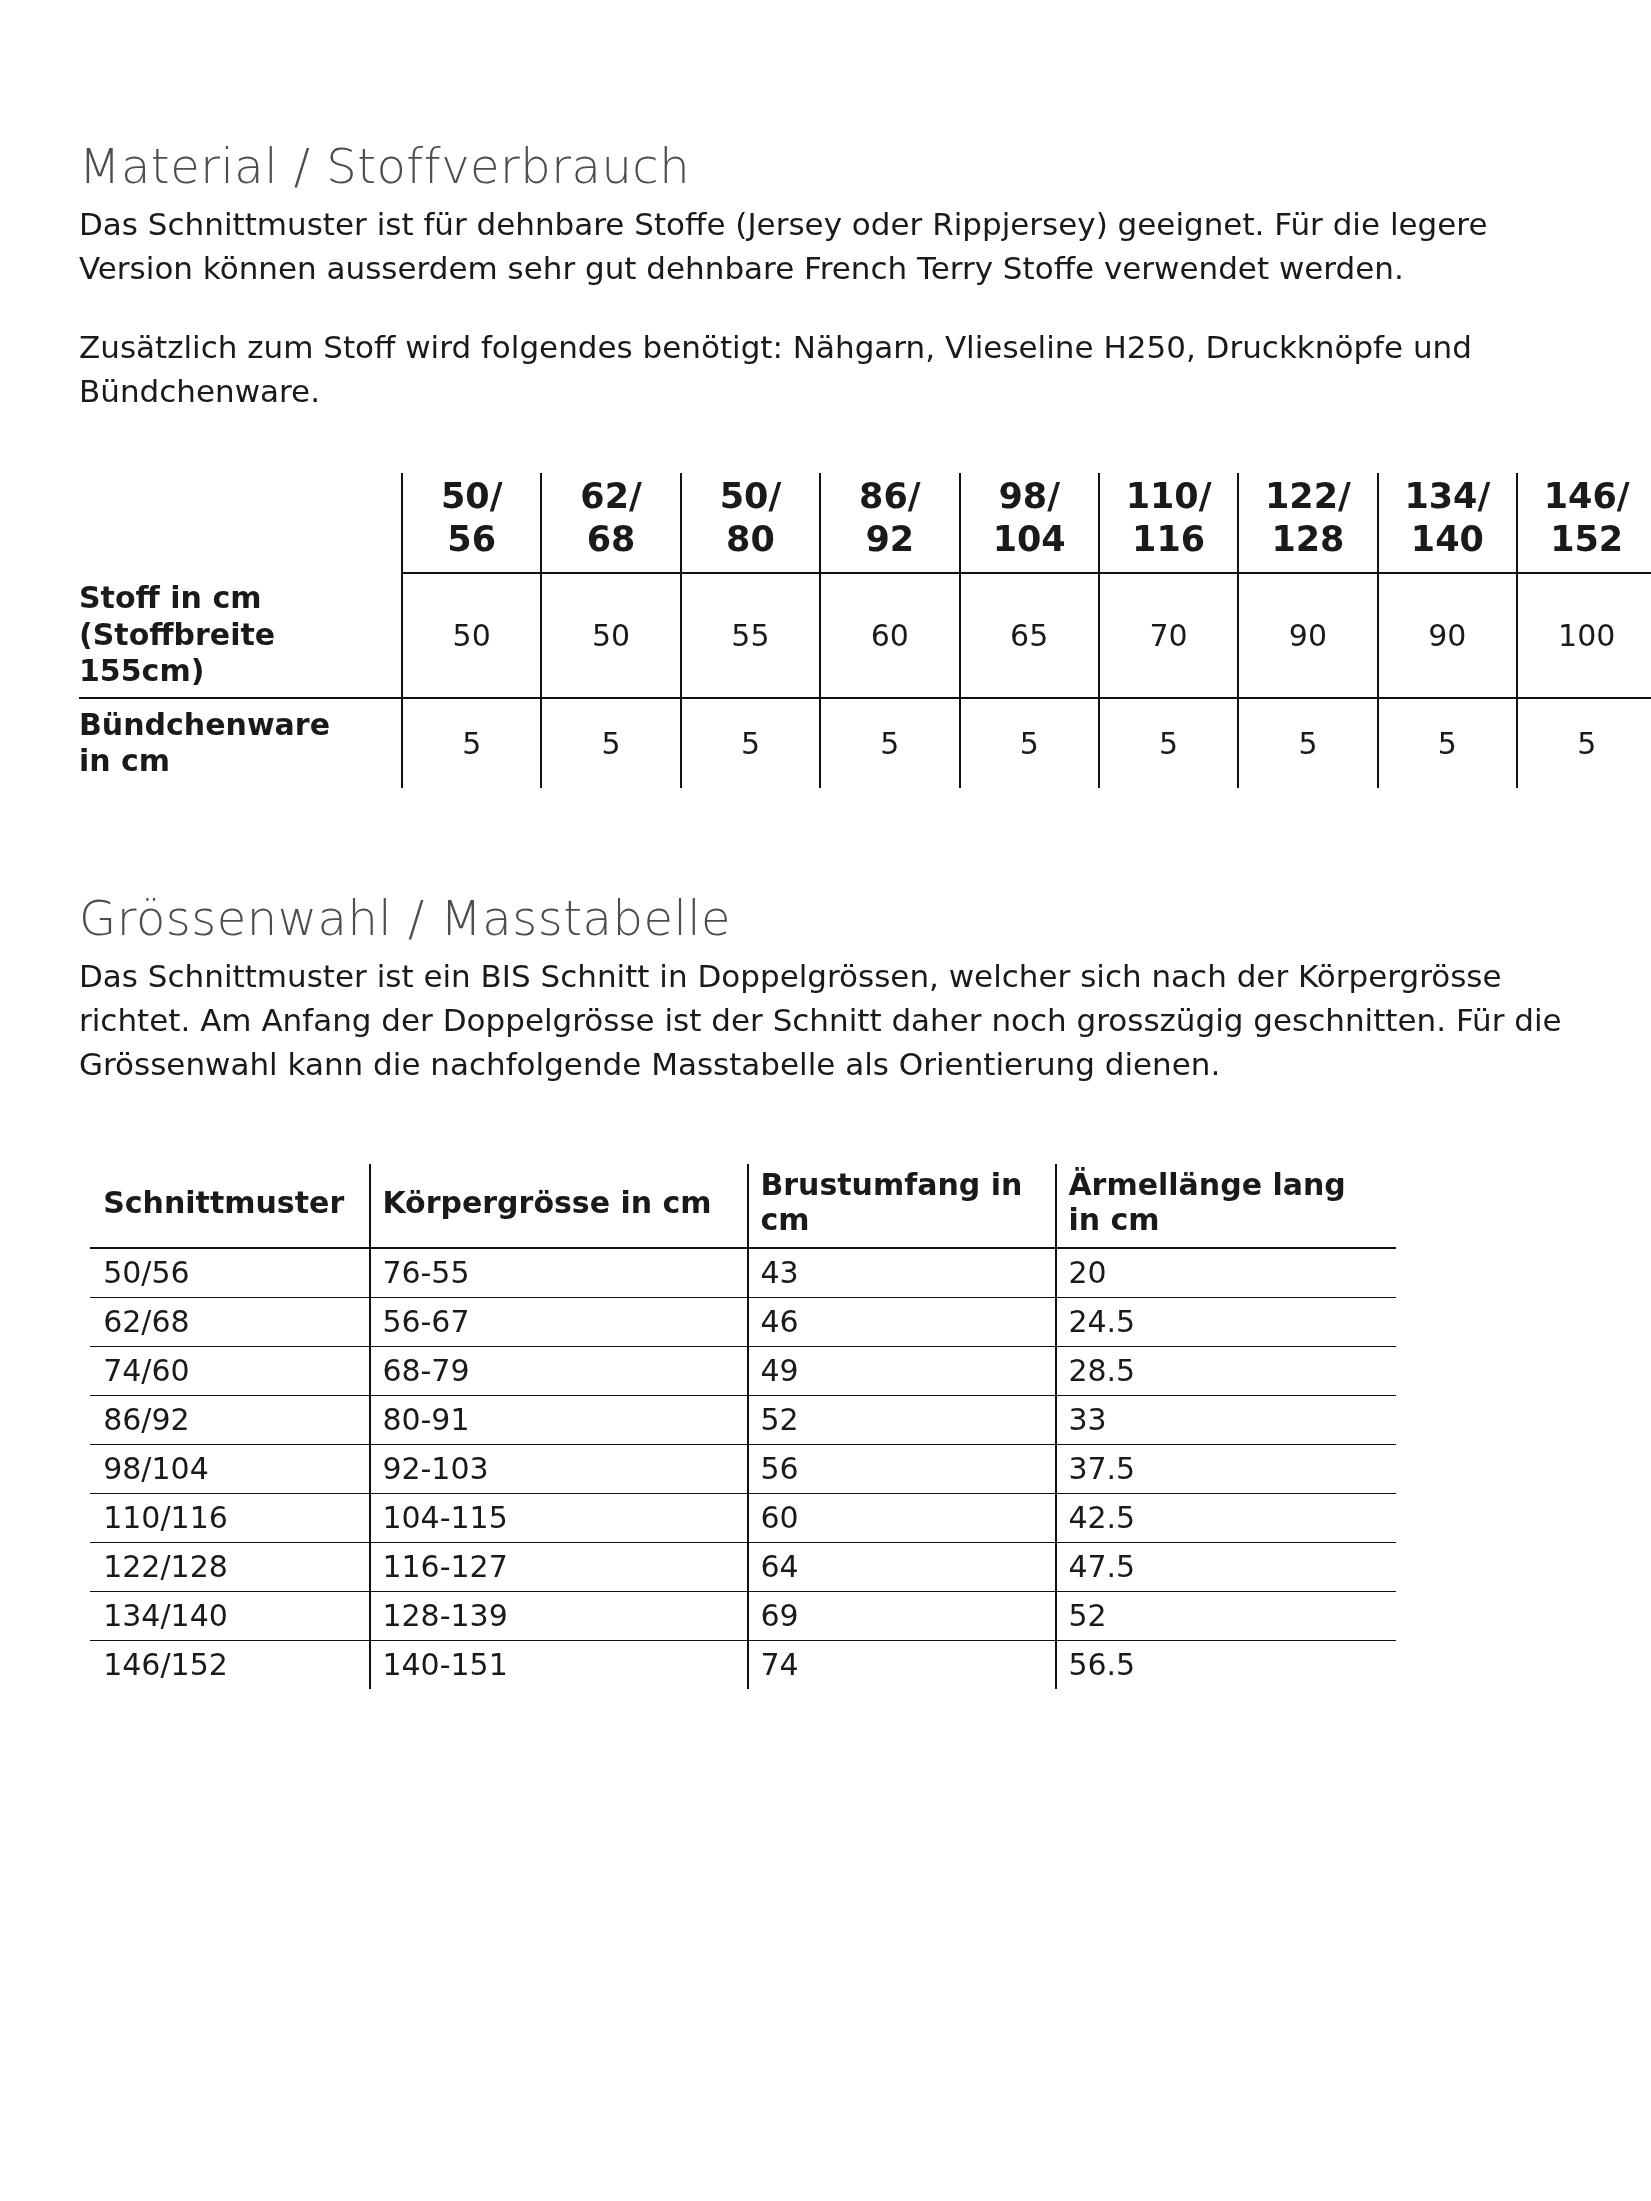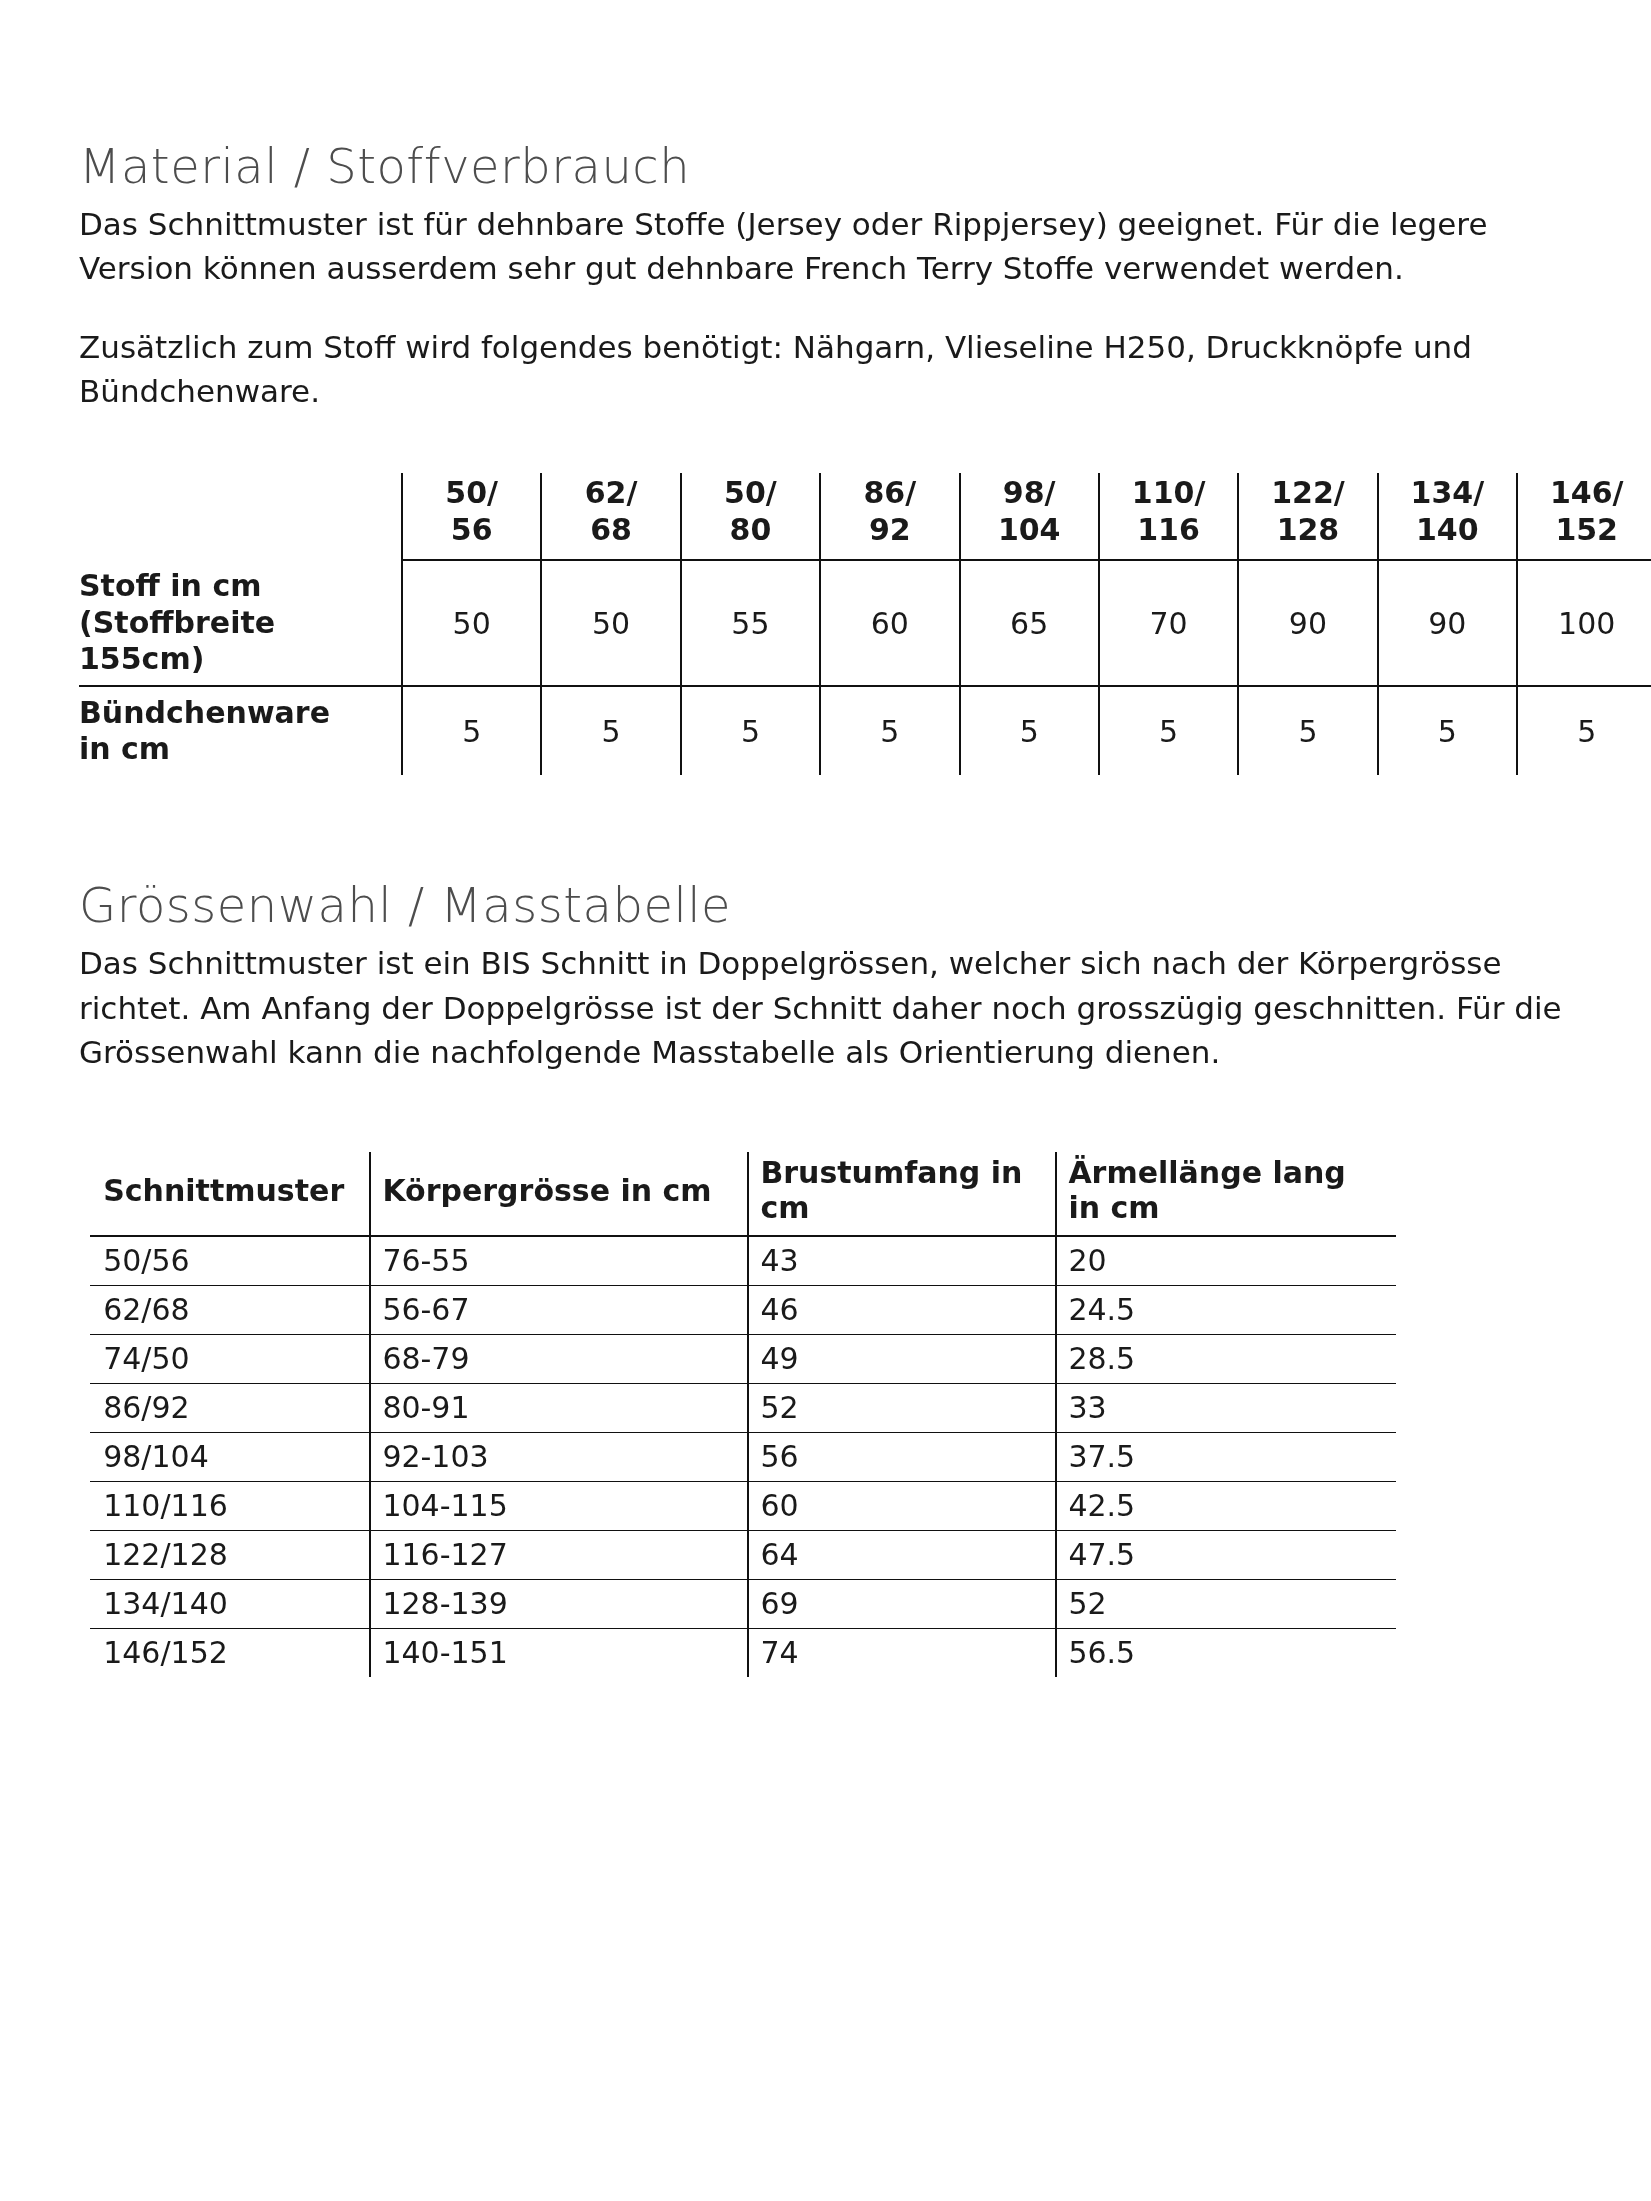--- a/index.html
+++ b/index.html
@@ -56,21 +56,21 @@
     padding: 0;
     vertical-align: middle;
   }
   table.fabric .corner {
     width: 322px;
     border: none;
   }
   table.fabric th.size-head {
     text-align: center;
     font-weight: bold;
-    font-size: 30px;
+    font-size: 35px;
     line-height: 1.22;
     padding: 1.9px 3.7px 11.2px 3.7px;
     border-left: 2.8px solid #111;
     border-bottom: 2.8px solid #111;
     width: 130px;
   }
   table.fabric th.size-head:first-of-type {
     border-left: 2.8px solid #111;
   }
   table.fabric tr.data-row td.rowlabel {
@@ -260,21 +260,21 @@
             <td>43</td>
             <td>20</td>
           </tr>
           <tr>
             <td>62/68</td>
             <td>56-67</td>
             <td>46</td>
             <td>24.5</td>
           </tr>
           <tr>
-            <td>74/50</td>
+            <td>74/60</td>
             <td>68-79</td>
             <td>49</td>
             <td>28.5</td>
           </tr>
           <tr>
             <td>86/92</td>
             <td>80-91</td>
             <td>52</td>
             <td>33</td>
           </tr>

